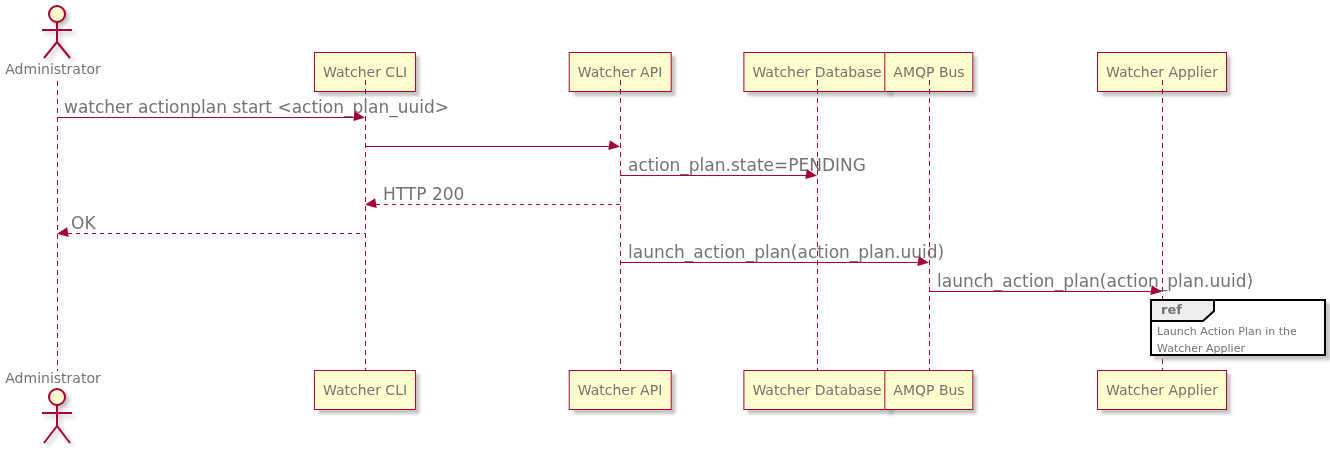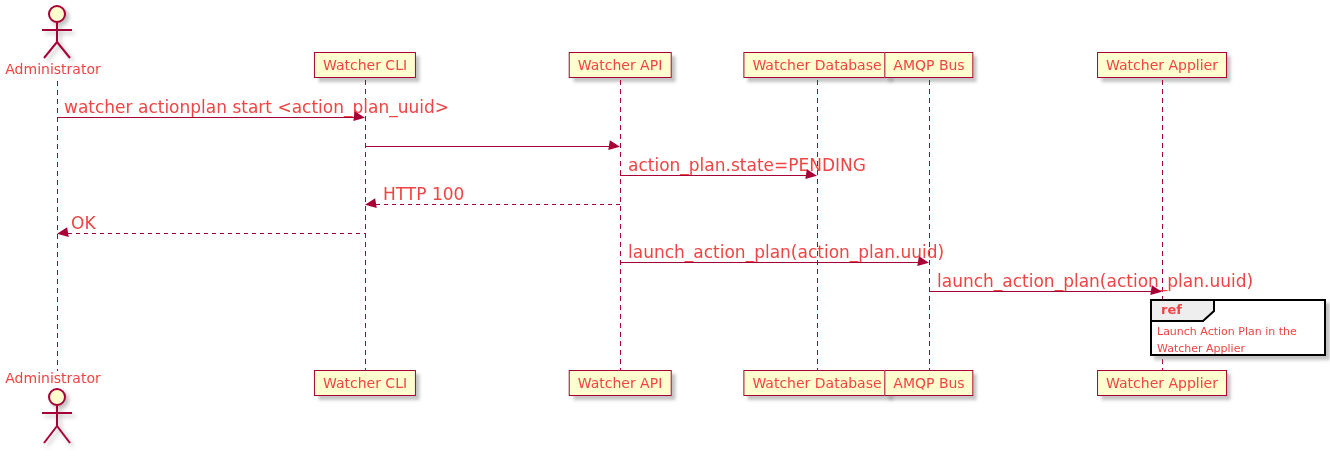--- a/index.html
+++ b/index.html
@@ -1,19 +1,19 @@
 <!DOCTYPE html>
 <html><head>
 <meta charset="utf-8">
 <style>
   html,body{margin:0;padding:0;background:#fff;}
   .diagram{position:relative;width:1330px;height:456px;background:#ffffff;
-    font-family:"DejaVu Sans","Liberation Sans",sans-serif;color:#ef4444;overflow:hidden;}
+    font-family:"DejaVu Sans","Liberation Sans",sans-serif;color:#737373;overflow:hidden;}
   .pbox{position:absolute;transform:translateX(-50%);background:#FEFECE;
-    border:1.7px solid #A80036;padding:3px 8px;font-size:14px;white-space:nowrap;
+    border:1.7px solid #A80036;padding:10px 8px;font-size:14px;white-space:nowrap;
     box-shadow:4px 4px 3px rgba(145,145,145,.55);line-height:18px;}
   .actor-label{position:absolute;transform:translateX(-50%);font-size:14px;white-space:nowrap;}
   .actor-svg{position:absolute;filter:drop-shadow(3px 3px 2px rgba(145,145,145,.6));}
   .lifeline{position:absolute;width:1px;
     background-image:repeating-linear-gradient(to bottom,#A80036 0 5px,transparent 5px 9px);}
   .msg-label{position:absolute;font-size:17px;white-space:nowrap;line-height:15px;}
   .msg-line{position:absolute;height:1px;background:#A80036;}
   .msg-line.dashed{background:none;
     background-image:repeating-linear-gradient(to right,#A80036 0 4px,transparent 4px 8px);}
   .ah-r{position:absolute;width:0;height:0;border-top:5px solid transparent;
@@ -57,21 +57,21 @@
   <div class="msg-line" style="left:57px;top:117px;width:297px"></div>
   <div class="ah-r" style="left:354px;top:112px"></div>
 
   <div class="msg-line" style="left:365px;top:146px;width:244px"></div>
   <div class="ah-r" style="left:609px;top:141px"></div>
 
   <div class="msg-label" style="left:628px;top:158px">action_plan.state=PENDING</div>
   <div class="msg-line" style="left:620px;top:175px;width:186px"></div>
   <div class="ah-r" style="left:806px;top:170px"></div>
 
-  <div class="msg-label" style="left:383px;top:187px">HTTP 100</div>
+  <div class="msg-label" style="left:383px;top:187px">HTTP 200</div>
   <div class="msg-line dashed" style="left:376px;top:204px;width:244px"></div>
   <div class="ah-l" style="left:365px;top:199px"></div>
 
   <div class="msg-label" style="left:71px;top:216px">OK</div>
   <div class="msg-line dashed" style="left:68px;top:233px;width:297px"></div>
   <div class="ah-l" style="left:57px;top:228px"></div>
 
   <div class="msg-label" style="left:628px;top:245px">launch_action_plan(action_plan.uuid)</div>
   <div class="msg-line" style="left:620px;top:262px;width:298px"></div>
   <div class="ah-r" style="left:918px;top:257px"></div>

